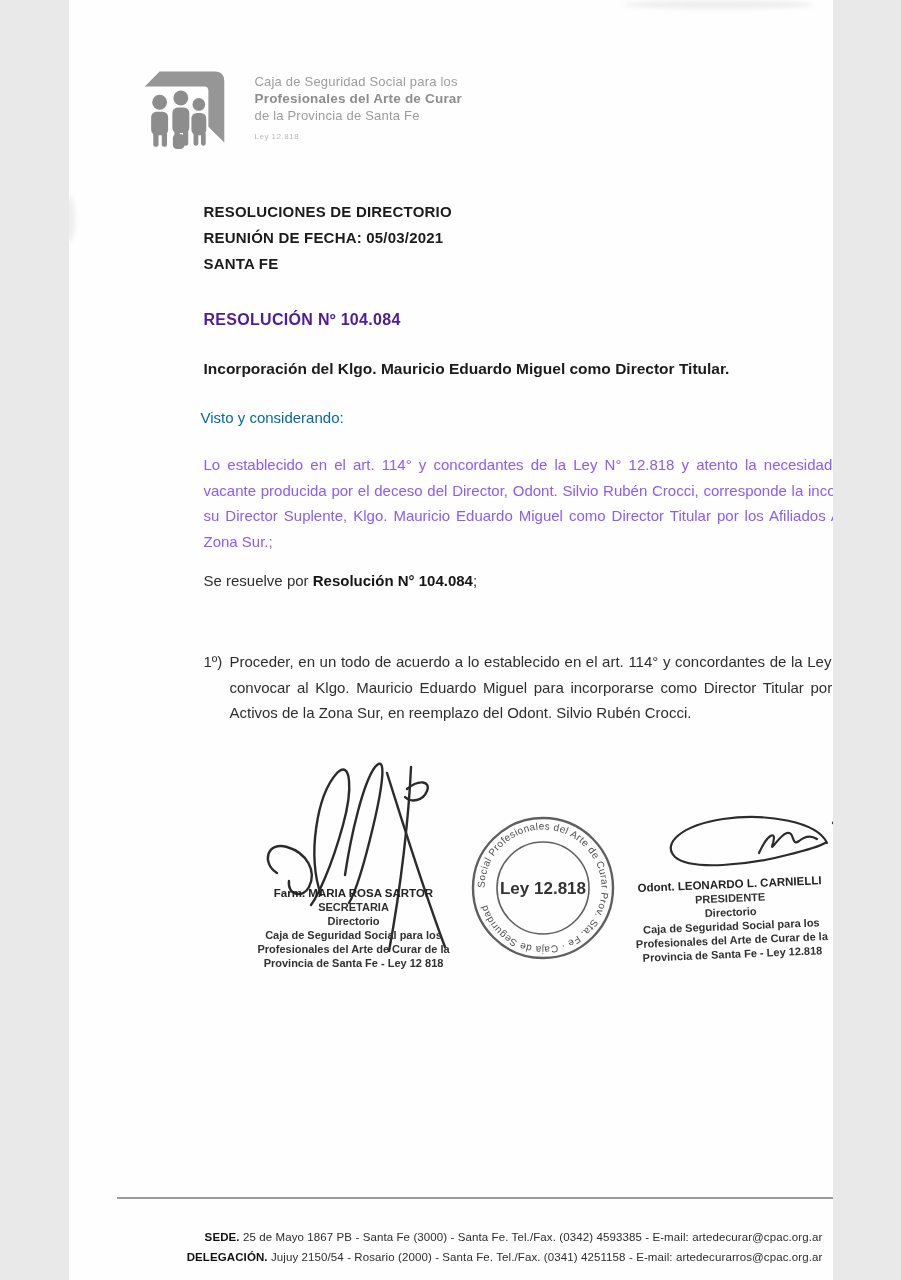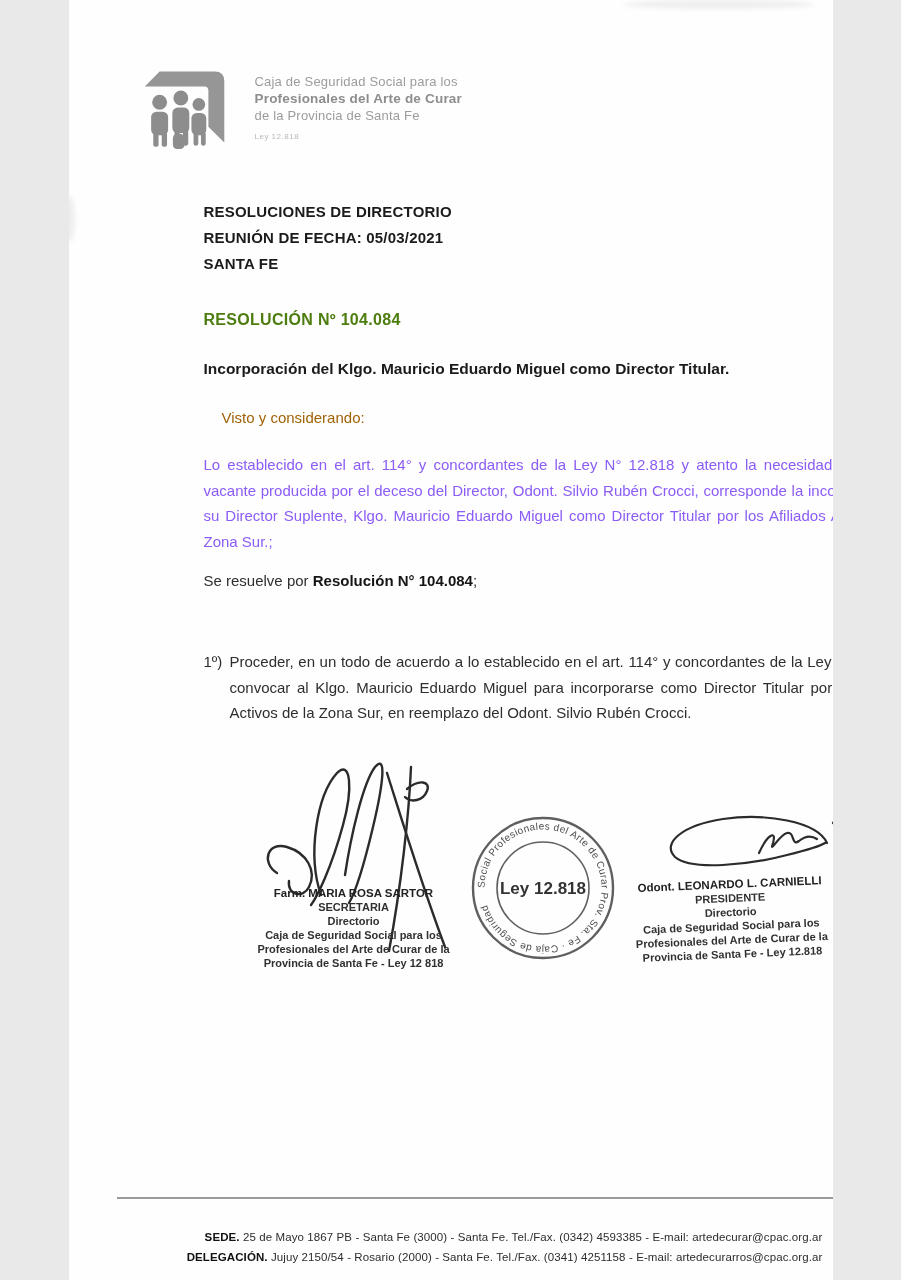--- a/index.html
+++ b/index.html
@@ -10,23 +10,23 @@
   }
   .abs{position:absolute;}
   
   .smudge{background:#dcdcdc;opacity:.45;border-radius:50%;filter:blur(2px);}
   
   .logo-text{left:186px;top:73px;font-size:13px;line-height:17px;color:#9c9c9c;letter-spacing:.2px;}
   .logo-text .l2{font-weight:bold;color:#8d8d8d;font-size:13.5px;}
   .logo-text .l4{font-size:8px;color:#b9b9b9;margin-top:4px;letter-spacing:.5px;}
   
   .hdr{left:135px;top:199px;font-size:15px;line-height:26px;font-weight:bold;color:#1b1b1b;letter-spacing:.2px;}
-  .res-title{left:135px;top:311px;font-size:16px;font-weight:bold;color:#4d7c0f;letter-spacing:.3px;}
+  .res-title{left:135px;top:311px;font-size:16px;font-weight:bold;color:#4c1d95;letter-spacing:.3px;}
   .subject{left:135px;top:360px;font-size:15.5px;font-weight:bold;color:#1b1b1b;}
-  .visto{left:153px;top:409px;font-size:15px;color:#a16207;}
+  .visto{left:132px;top:409px;font-size:15px;color:#0369a1;}
   .para{left:135px;top:452px;width:716px;font-size:15px;line-height:25.6px;text-align:justify;color:#8b5cf6;}
   .resolve{left:135px;top:572px;font-size:15px;color:#2e2e2e;}
   .resolve b{color:#151515;}
   .item{left:135px;width:717px;display:flex;font-size:15px;line-height:25.6px;color:#2e2e2e;margin-top:32px;}
   .item .num{width:26px;flex-shrink:0;}
   .item .txt{flex:1;text-align:justify;}
   .item1{top:617px;}
   .item2{top:713px;}
   
   .sigblock{text-align:center;font-size:11px;line-height:14px;font-weight:bold;color:#313131;}

